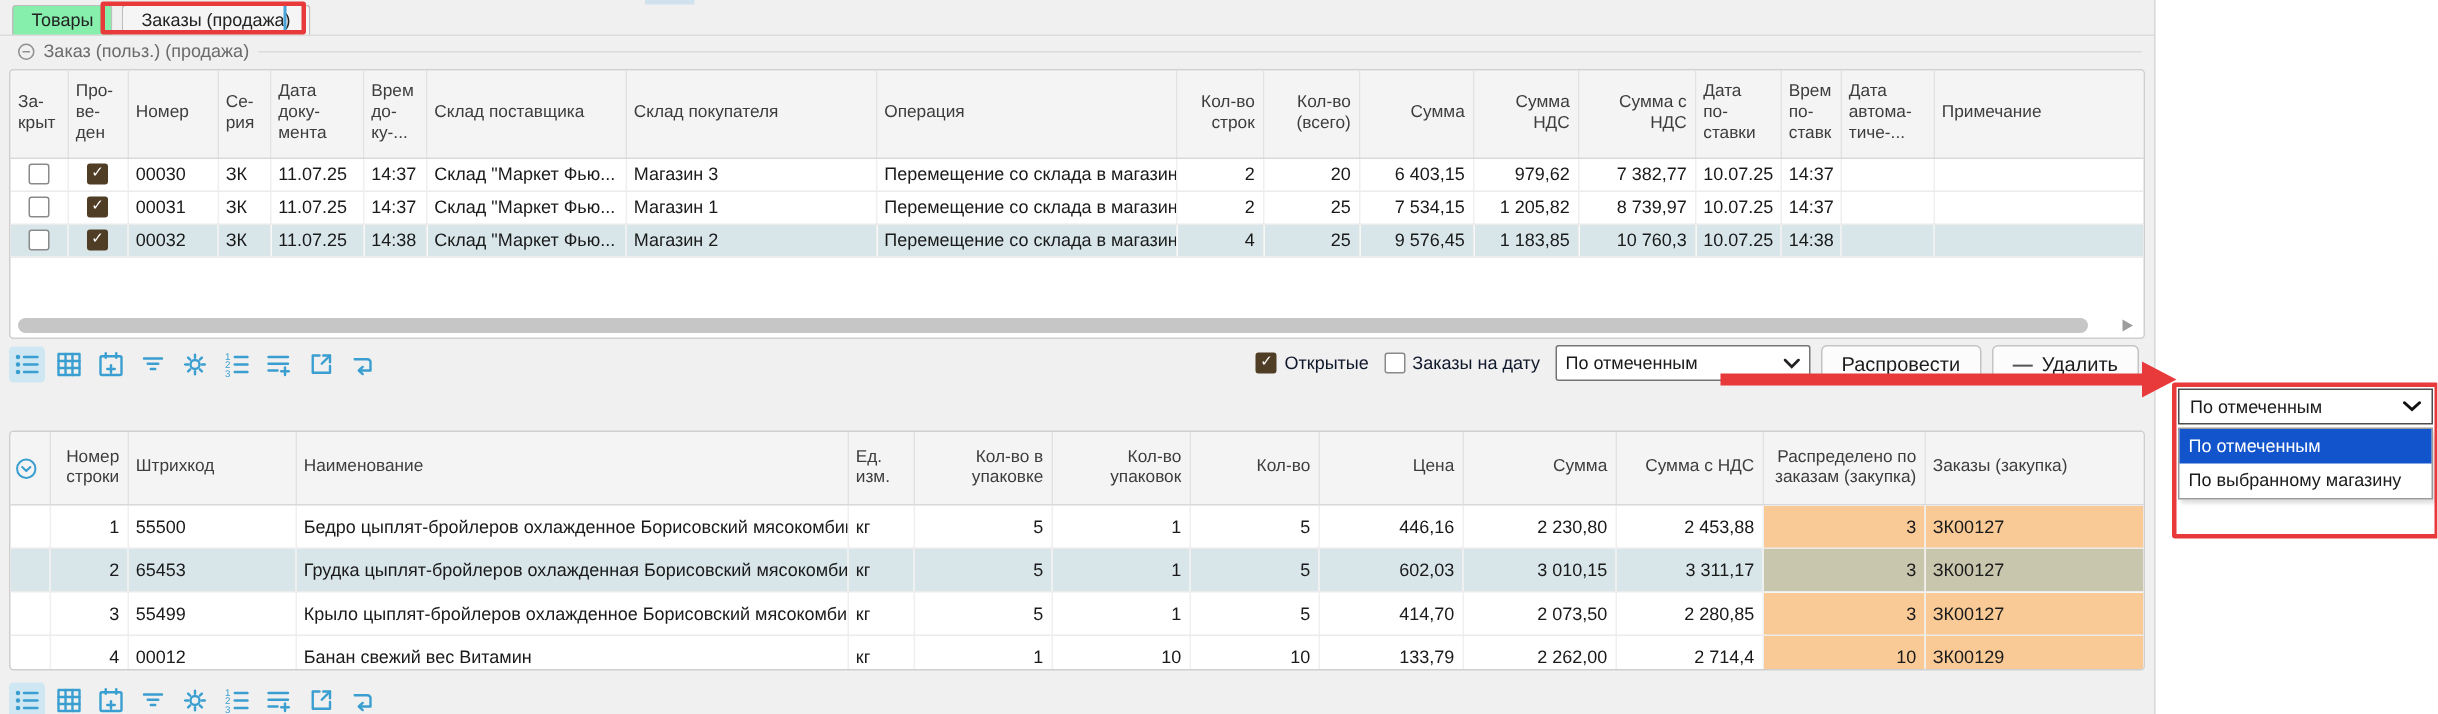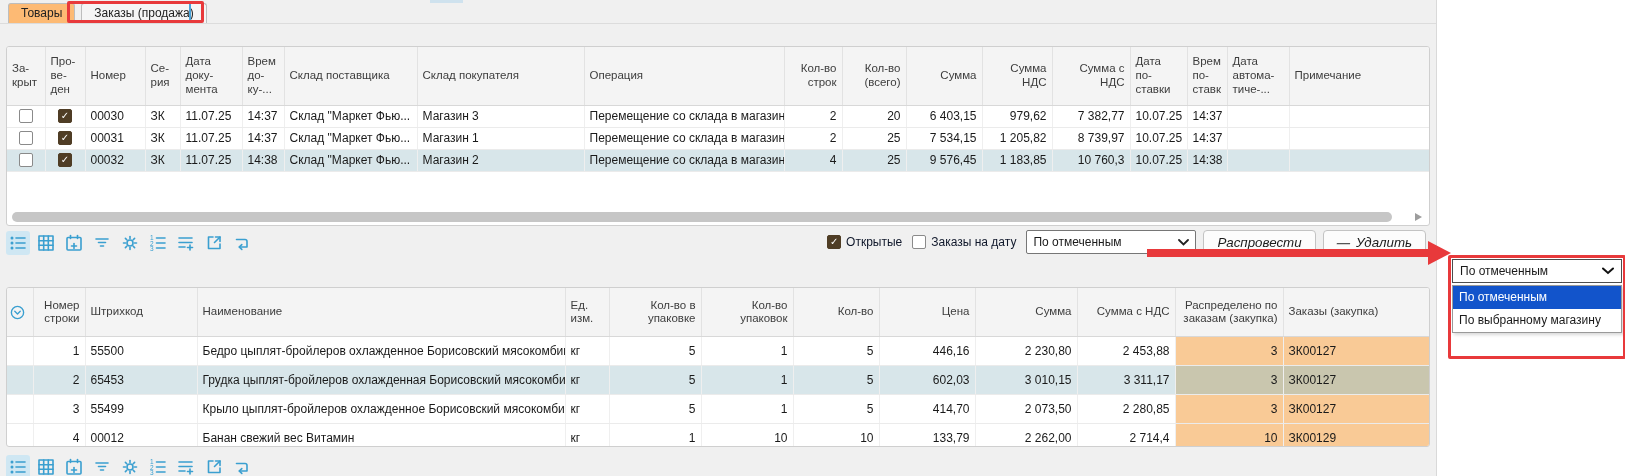--- a/index.html
+++ b/index.html
@@ -5,21 +5,21 @@
   * { margin:0; padding:0; box-sizing:border-box; }
   html,body { background:#ffffff; }
   body { font-family:"Liberation Sans","DejaVu Sans",sans-serif; font-size:12px; color:#1a1a1a; }
   .app { position:relative; width:1625px; height:476px; overflow:hidden; background:#ffffff; }
 
   
   .main-panel { position:absolute; left:0; top:0; width:1437px; height:476px; background:#f0f0f0; border-right:1px solid #d9d9d9; }
 
   
   .tabs { position:absolute; left:8px; top:3px; display:flex; gap:6px; }
-  .tab { height:21px; padding:0 12px; line-height:19px; background:#fdba74; border:1px solid #bdbdbd; border-bottom:none; border-radius:3px 3px 0 0; color:#222; white-space:nowrap; }
+  .tab { height:21px; padding:0 12px; line-height:19px; background:#86efac; border:1px solid #bdbdbd; border-bottom:none; border-radius:3px 3px 0 0; color:#222; white-space:nowrap; }
   .tab.active { background:#f5f5f5; position:relative; }
   .tab-caret { position:absolute; left:189px; top:4px; width:2px; height:17px; background:#4aa3d8; }
   .artifact-strip { position:absolute; left:430px; top:0; width:33px; height:3px; background:#cfe2ee; }
   .tabstrip-line { position:absolute; left:0; top:23px; width:1436px; height:1px; background:#dcdcdc; }
 
   
   .group-header { position:absolute; left:12px; top:27px; right:8px; display:flex; align-items:center; gap:6px; color:#6b6b6b; }
   .collapse-icon { width:11px; height:11px; border:1px solid #8f8f8f; border-radius:50%; position:relative; flex:none; }
   .collapse-icon::after { content:""; position:absolute; left:2px; top:4px; width:5px; height:1px; background:#8f8f8f; }
   .group-header .rule { flex:1; height:1px; background:#dcdcdc; }
@@ -61,21 +61,21 @@
   .icon-btn { width:24px; height:24px; display:flex; align-items:center; justify-content:center; border-radius:3px; }
   .icon-btn.active { background:#cfe7f3; }
 
   .mid-controls { position:absolute; top:230px; right:10px; display:flex; align-items:center; gap:7px; }
   .cb-group { display:flex; align-items:center; gap:5px; margin-right:3px; }
   .cb-group label { color:#0f172a; }
   .combo { width:170px; height:24px; background:#fff; border:1px solid #767676; border-radius:2px;
            display:flex; align-items:center; padding:0 6px; gap:4px; }
   .combo .val { flex:1; overflow:hidden; white-space:nowrap; }
   .btn { height:24px; background:#fcfcfc; border:1px solid #c3c3c3; border-radius:4px; padding:0 13px;
-         display:flex; align-items:center; gap:6px; color:#1c1c1c; white-space:nowrap;font-style:italic; }
+         display:flex; align-items:center; gap:6px; color:#1c1c1c; white-space:nowrap; }
   .btn .minus-glyph { color:#555; font-weight:bold; }
 
   
   .lower-tab { position:absolute; left:8px; top:263px; height:25px; padding:0 13px; background:#f1f1f1;
                border:1px solid #c3c3c3; border-bottom:none; border-radius:4px 4px 0 0; line-height:23px; z-index:2; }
 
   
   .annot-tab-box { position:absolute; left:67px; top:1px; width:137px; height:22px; border:3px solid #e8393b; border-radius:2px; z-index:5; pointer-events:none; }
   .annot-arrow-shaft { position:absolute; left:1147px; top:249px; width:283px; height:8px; background:#e8393b; z-index:5; }
   .annot-arrow-head { position:absolute; left:1428px; top:241px; width:0; height:0; z-index:5;
@@ -99,20 +99,25 @@
   <div class="main-panel">
 
     <div class="tabs">
       <div class="tab">Товары</div>
       <div class="tab active">Заказы (продажа)</div>
     </div>
     <div class="tab-caret"></div>
     <div class="artifact-strip"></div>
     <div class="tabstrip-line"></div>
 
+    <div class="group-header">
+      <span class="collapse-icon"></span>
+      <span>Заказ (польз.) (продажа)</span>
+      <span class="rule"></span>
+    </div>
 
     <div class="tablebox upper">
       <table>
         <colgroup>
           <col style="width:38px">
             <col style="width:40px">
             <col style="width:60px">
             <col style="width:35px">
           <col style="width:62px">
             <col style="width:42px">

